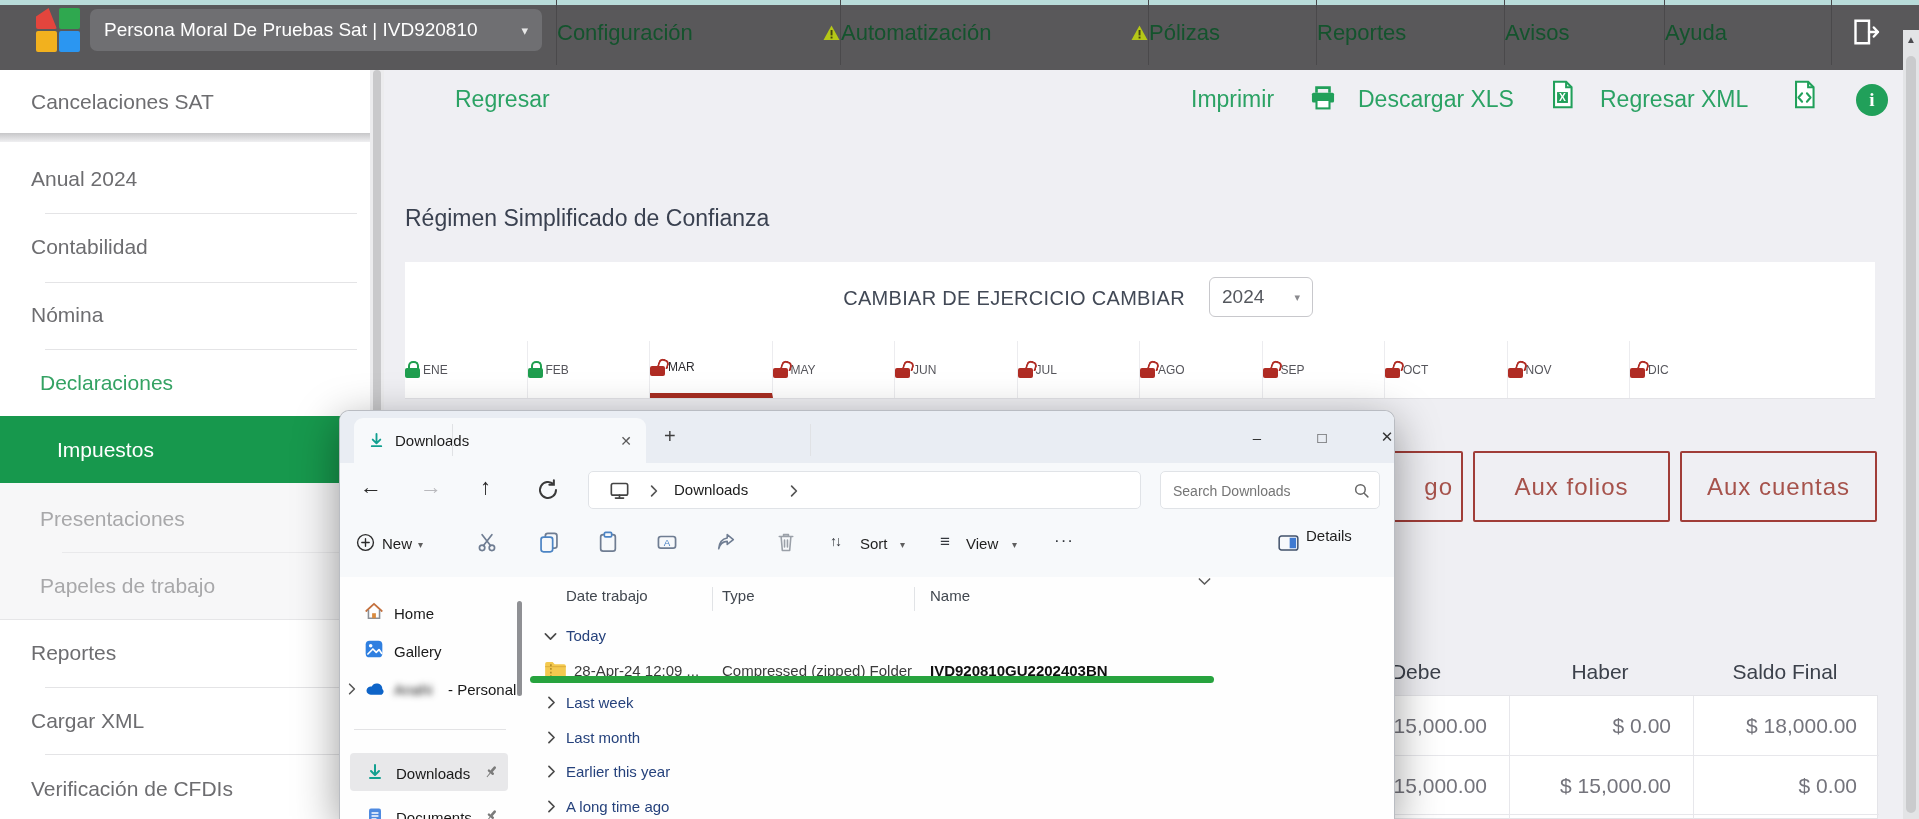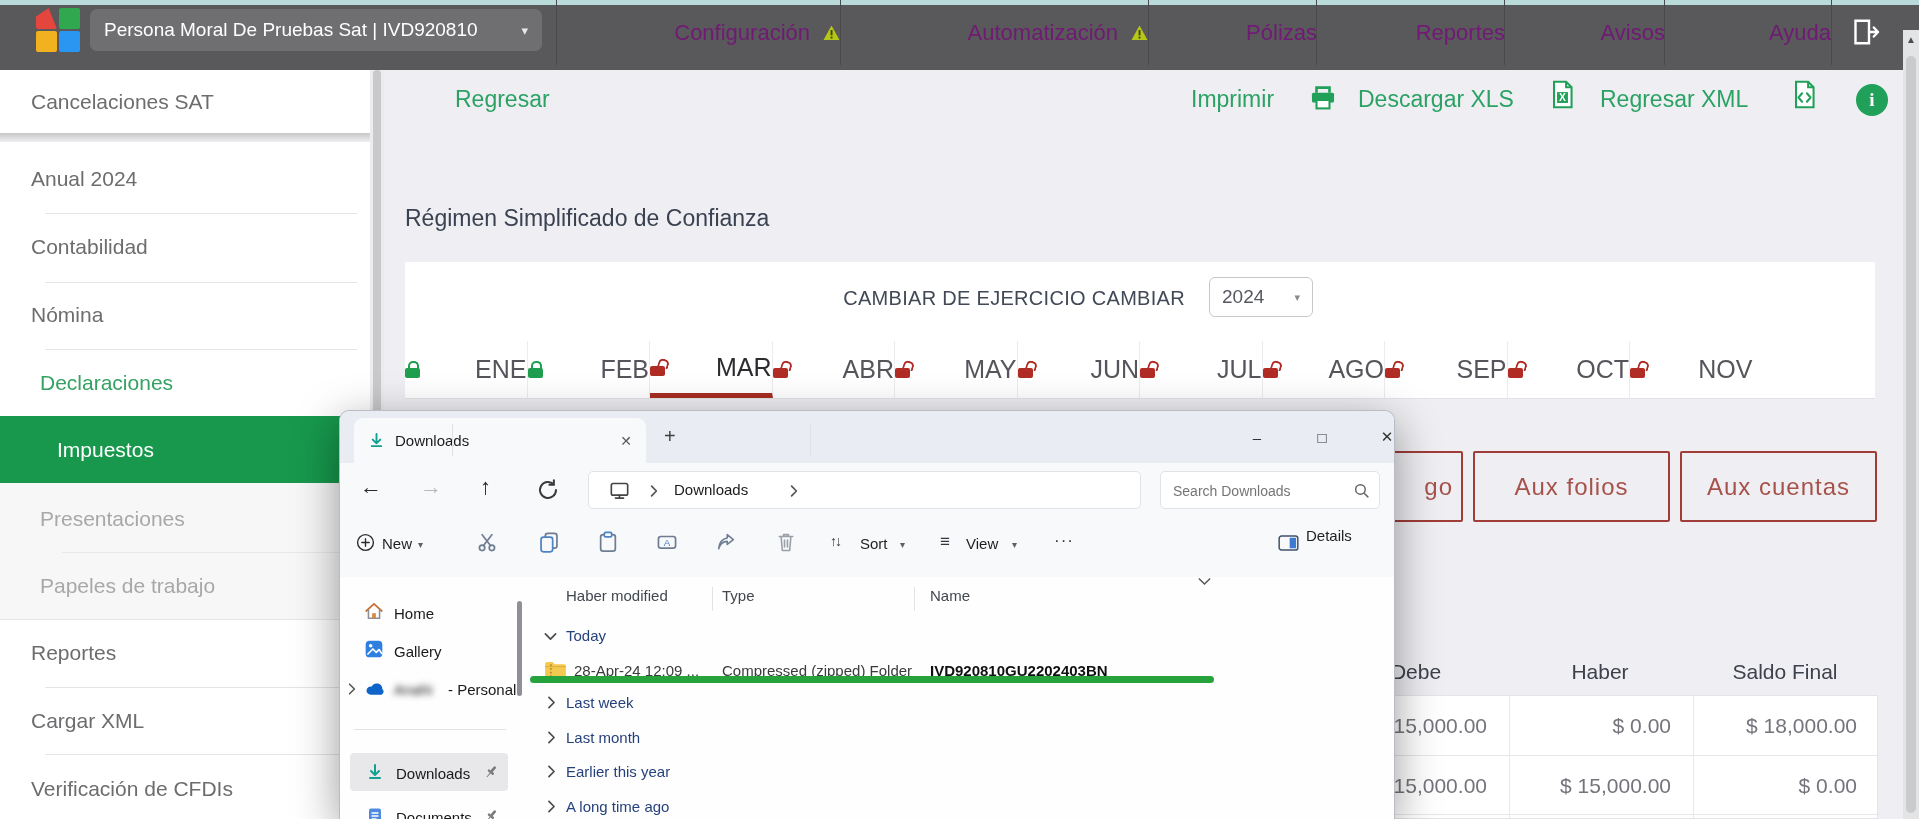--- a/index.html
+++ b/index.html
@@ -13,22 +13,22 @@
   .tealstrip{position:absolute;left:0;top:0;width:1919px;height:5px;background:#b9dcda}
   .topbar{position:absolute;left:0;top:5px;width:1919px;height:65px;background:#59585a}
   .logo{position:absolute;left:36px;top:8px;width:44px;height:44px;display:grid;
         grid-template-columns:21px 21px;grid-template-rows:21px 21px;gap:2px}
   .logo div{border-radius:2px}
   .lg1{background:#e4453d;clip-path:polygon(0 40%,60% 0,100% 100%,0 100%)}
   .lg2{background:#2fa84f}.lg3{background:#f2b11e}.lg4{background:#2b96f1}
   .pill{position:absolute;left:90px;top:9px;width:452px;height:42px;background:#6f6f72;border-radius:7px;
         display:flex;align-items:center;padding:0 14px;box-sizing:border-box;color:#fff;font-size:19px}
   .pill .car{margin-left:auto;font-size:13px;color:#e8e8e8}
-  .menu-item{position:absolute;top:0;height:65px;display:flex;align-items:center;justify-content:flex-end;
-             gap:12px;color:#701a75;font-size:22px;font-weight:300;border-left:1px solid #4a494b;cursor:default}
+  .menu-item{position:absolute;top:0;height:65px;display:flex;align-items:center;justify-content:space-between;
+             gap:12px;color:#14532d;font-size:22px;font-weight:300;border-left:1px solid #4a494b;cursor:default}
   .menu-item.last{border-right:1px solid #4a494b}
   .doorbtn{position:absolute;left:1842px;top:12px;width:48px;height:40px;display:flex;align-items:center;justify-content:center}
 
   
   .pgsb-track{position:absolute;left:1903px;top:30px;width:16px;height:789px;background:#e3e4e6}
   .pgsb-arrow{position:absolute;left:1903px;top:34px;width:16px;text-align:center;font-size:10px;color:#4c4c50}
   .pgsb-thumb{position:absolute;left:1906px;top:56px;width:10px;height:757px;background:#cacbcd;border-radius:5px}
 
   
   .sidebar{position:absolute;left:0;top:70px;width:370px;height:749px;background:#fff}
@@ -48,22 +48,22 @@
   
   .greenlink{color:#2ba264;font-size:23px}
 
   
   .card{position:absolute;left:405px;top:262px;width:1470px;height:136px;background:#fff}
   .selbox{position:absolute;left:1209px;top:277px;width:104px;height:40px;background:#fff;border:1px solid #c8c8cc;
           border-radius:6px;display:flex;align-items:center;padding:0 12px;box-sizing:border-box;
           font-size:19px;color:#55585e}
   .selbox .car{margin-left:auto;font-size:11px;color:#8a8a8e}
   .months{position:absolute;left:405px;top:341px;width:1470px;height:57px;display:flex;border-bottom:1px solid #e3e3e7;background:#fff}
-  .mtab{flex:0 0 122.5px;display:flex;align-items:center;justify-content:space-between;gap:9px;
-        border-right:1px solid #ececef;font-size:25px;color:#55555b;box-sizing:border-box;cursor:default}
+  .mtab{flex:0 0 122.5px;display:flex;align-items:center;justify-content:flex-start;gap:3px;
+        border-right:1px solid #ececef;font-size:12px;color:#55555b;box-sizing:border-box;cursor:default}
   .mtab:last-child{border-right:none}
   .mtab.sel{border-bottom:5px solid #a72d22;color:#2b2b30}
   .lock{position:relative;width:15px;height:17px;flex:0 0 15px}
   .lock::after{content:"";position:absolute;left:0;bottom:0;width:15px;height:10px;border-radius:2px;background:var(--c)}
   .lock::before{content:"";position:absolute;left:3px;top:0;width:7px;height:7px;border:2.5px solid var(--c);
                 border-bottom:none;border-radius:5px 5px 0 0}
   .lock.green{--c:#1f9e4f}
   .lock.red{--c:#b02c24}
   .lock.open::before{left:7px;top:-2px;transform:rotate(18deg);transform-origin:left bottom}
 
@@ -251,24 +251,20 @@
     <div class="mtab">
         <span class="lock green"></span>
         <span>FEB</span>
       </div>
     <div class="mtab sel">
         <span class="lock red open"></span>
         <span>MAR</span>
       </div>
     <div class="mtab">
         <span class="lock red open"></span>
-        <span>ABR</span>
-      </div>
-    <div class="mtab">
-        <span class="lock red open"></span>
         <span>MAY</span>
       </div>
     <div class="mtab">
         <span class="lock red open"></span>
         <span>JUN</span>
       </div>
     <div class="mtab">
         <span class="lock red open"></span>
         <span>JUL</span>
       </div>
@@ -280,20 +276,24 @@
         <span class="lock red open"></span>
         <span>SEP</span>
       </div>
     <div class="mtab">
         <span class="lock red open"></span>
         <span>OCT</span>
       </div>
     <div class="mtab">
         <span class="lock red open"></span>
         <span>NOV</span>
+      </div>
+    <div class="mtab">
+        <span class="lock red open"></span>
+        <span>DIC</span>
       </div>
   </div>
 
   <div class="rbtn" style="left:1337px;width:126px;justify-content:flex-end;padding-right:8px">
     <span>go</span>
   </div>
   <div class="rbtn" style="left:1473px;width:197px">
     <span>Aux folios</span>
   </div>
   <div class="rbtn" style="left:1680px;width:197px">
@@ -457,21 +457,21 @@
     <svg class="ic" style="left:142px;top:396px" width="18" height="18" viewBox="0 0 18 18">
       <g transform="rotate(40 9 9)" fill="#7a7a7a">
         <rect x="7.7" y="2" width="2.6" height="6.5" rx="1.2"></rect>
         <rect x="5.3" y="8" width="7.4" height="2.4" rx="1.2"></rect>
         <rect x="8.6" y="10.4" width="0.9" height="5"></rect>
       </g>
     </svg>
 
     <div class="navscroll"></div>
 
-    <span class="collbl" style="left:226px;top:176px">Haber modified</span>
+    <span class="collbl" style="left:226px;top:176px">Date trabajo</span>
     <div class="coldiv" style="left:372px"></div>
     <span class="collbl" style="left:382px;top:176px">Type</span>
     <div class="coldiv" style="left:574px"></div>
     <span class="collbl" style="left:590px;top:176px">Name</span>
     <svg class="ic" style="left:858px;top:166px" width="13" height="9" viewBox="0 0 10 7">
       <path d="M1 1.5 l4 4 4-4" fill="none" stroke="#5a5a5a" stroke-width="1.2" stroke-linecap="round" stroke-linejoin="round"></path>
     </svg>
 
     <svg class="ic" style="left:204px;top:221px" width="13" height="9" viewBox="0 0 10 7">
       <path d="M1 1.5 l4 4 4-4" fill="none" stroke="#4a4a4a" stroke-width="1.3" stroke-linecap="round" stroke-linejoin="round"></path>

